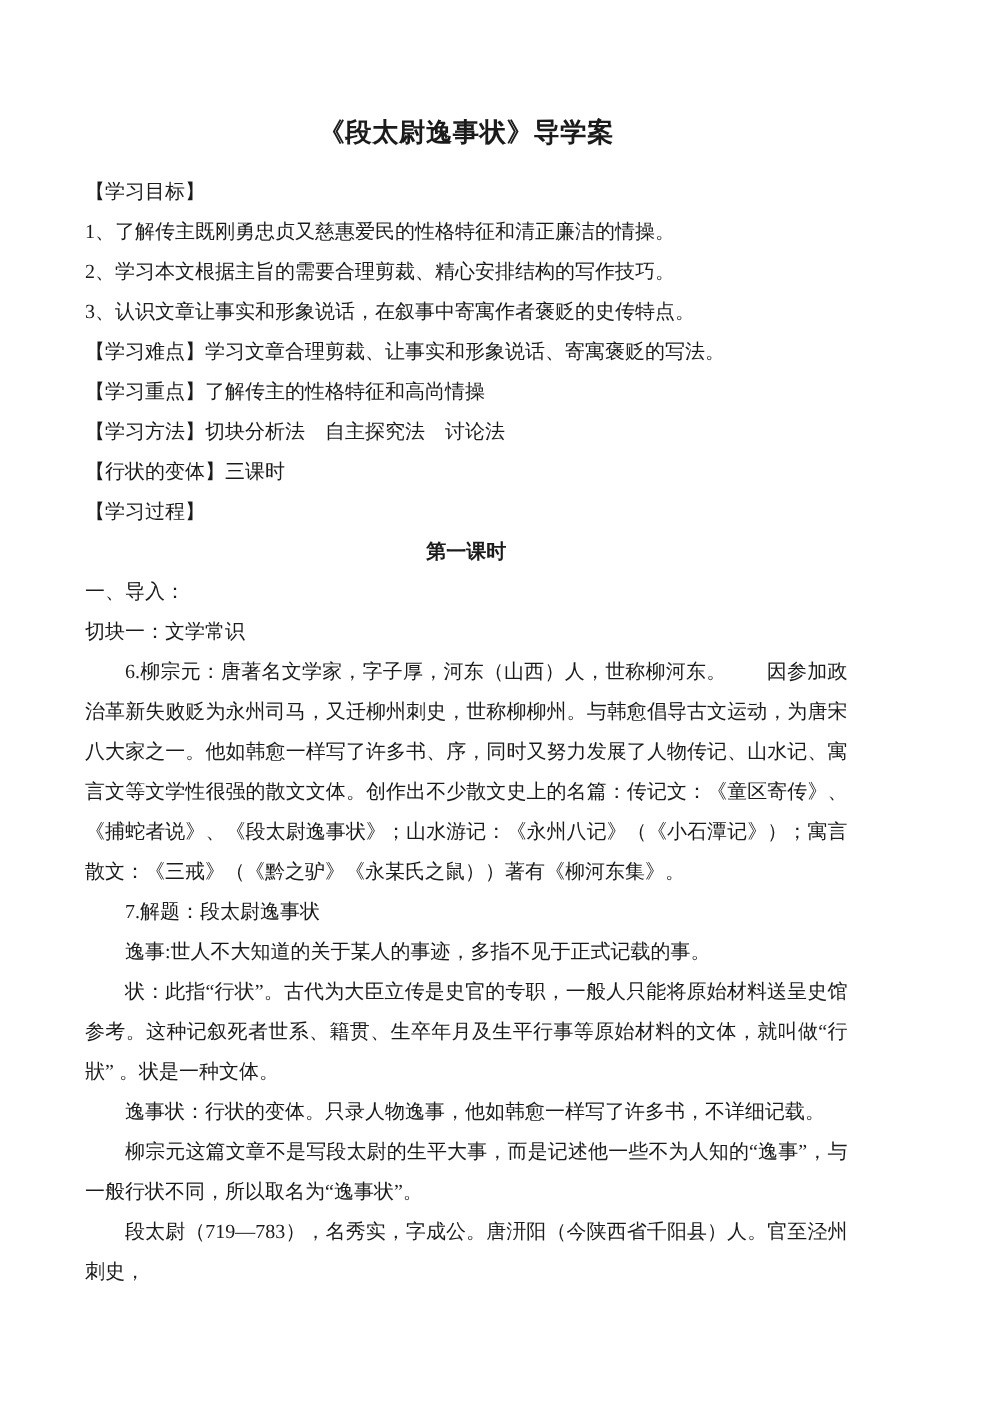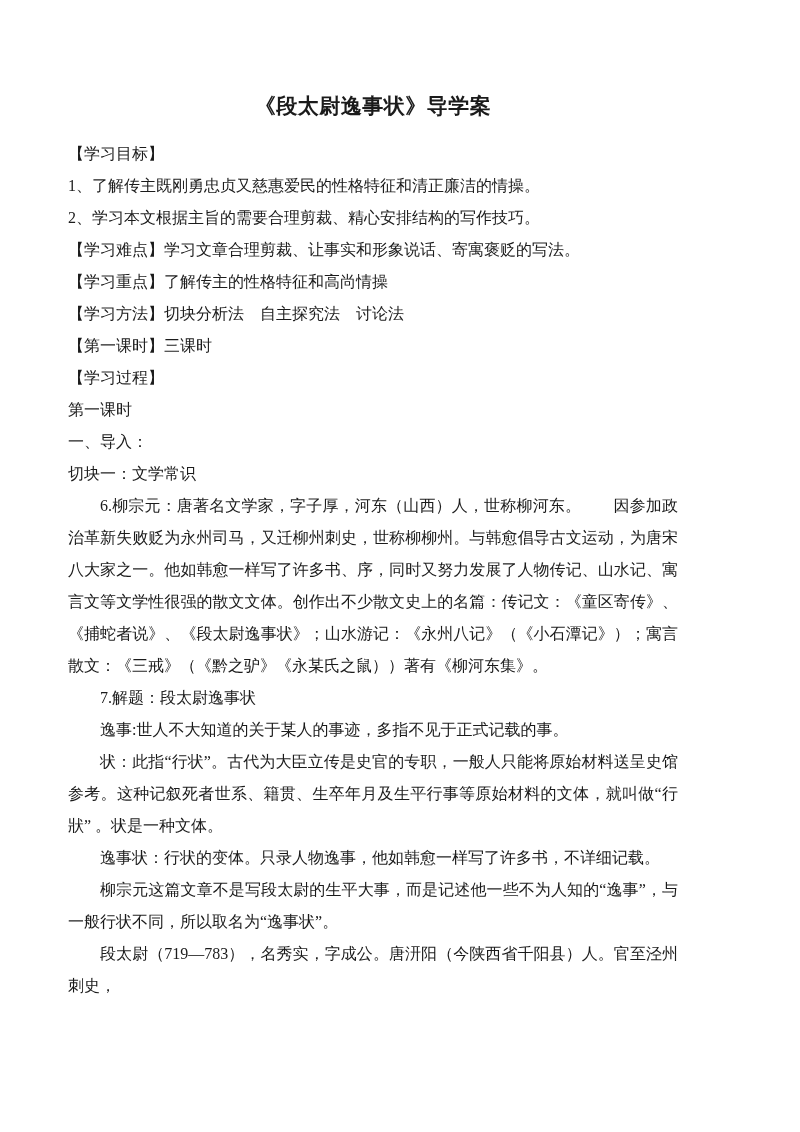--- a/index.html
+++ b/index.html
@@ -39,37 +39,39 @@
     text-justify: inter-ideograph;
     word-break: break-all;
   }
   .para.plain {
     text-indent: 0;
   }
   .para.indent {
     text-indent: 2em;
   }
   .para.center {
-    text-align: left;
+    text-align: center;
     text-indent: 0;
+    font-weight: bold;
   }
 </style>
 </head>
 <body>
 
 <div class="page">
   <h1 class="doc-title">《段太尉逸事状》导学案</h1>
   <div class="doc-body">
       <p class="para plain">【学习目标】</p>
       <p class="para plain">1、了解传主既刚勇忠贞又慈惠爱民的性格特征和清正廉洁的情操。</p>
       <p class="para plain">2、学习本文根据主旨的需要合理剪裁、精心安排结构的写作技巧。</p>
+      <p class="para plain">3、认识文章让事实和形象说话，在叙事中寄寓作者褒贬的史传特点。</p>
       <p class="para plain">【学习难点】学习文章合理剪裁、让事实和形象说话、寄寓褒贬的写法。</p>
       <p class="para plain">【学习重点】了解传主的性格特征和高尚情操</p>
       <p class="para plain">【学习方法】切块分析法　自主探究法　讨论法</p>
-      <p class="para plain">【第一课时】三课时</p>
+      <p class="para plain">【行状的变体】三课时</p>
       <p class="para plain">【学习过程】</p>
       <p class="para center">第一课时</p>
       <p class="para plain">一、导入：</p>
       <p class="para plain">切块一：文学常识</p>
       <p class="para indent">6.柳宗元：唐著名文学家，字子厚，河东（山西）人，世称柳河东。　　因参加政治革新失败贬为永州司马，又迁柳州刺史，世称柳柳州。与韩愈倡导古文运动，为唐宋八大家之一。他如韩愈一样写了许多书、序，同时又努力发展了人物传记、山水记、寓言文等文学性很强的散文文体。创作出不少散文史上的名篇：传记文：《童区寄传》、《捕蛇者说》、《段太尉逸事状》；山水游记：《永州八记》（《小石潭记》）；寓言散文：《三戒》（《黔之驴》《永某氏之鼠））著有《柳河东集》。</p>
       <p class="para indent">7.解题：段太尉逸事状</p>
       <p class="para indent">逸事:世人不大知道的关于某人的事迹，多指不见于正式记载的事。</p>
       <p class="para indent">状：此指“行状”。古代为大臣立传是史官的专职，一般人只能将原始材料送呈史馆参考。这种记叙死者世系、籍贯、生卒年月及生平行事等原始材料的文体，就叫做“行狀” 。状是一种文体。</p>
       <p class="para indent">逸事状：行状的变体。只录人物逸事，他如韩愈一样写了许多书，不详细记载。</p>
       <p class="para indent">柳宗元这篇文章不是写段太尉的生平大事，而是记述他一些不为人知的“逸事”，与一般行状不同，所以取名为“逸事状”。</p>

